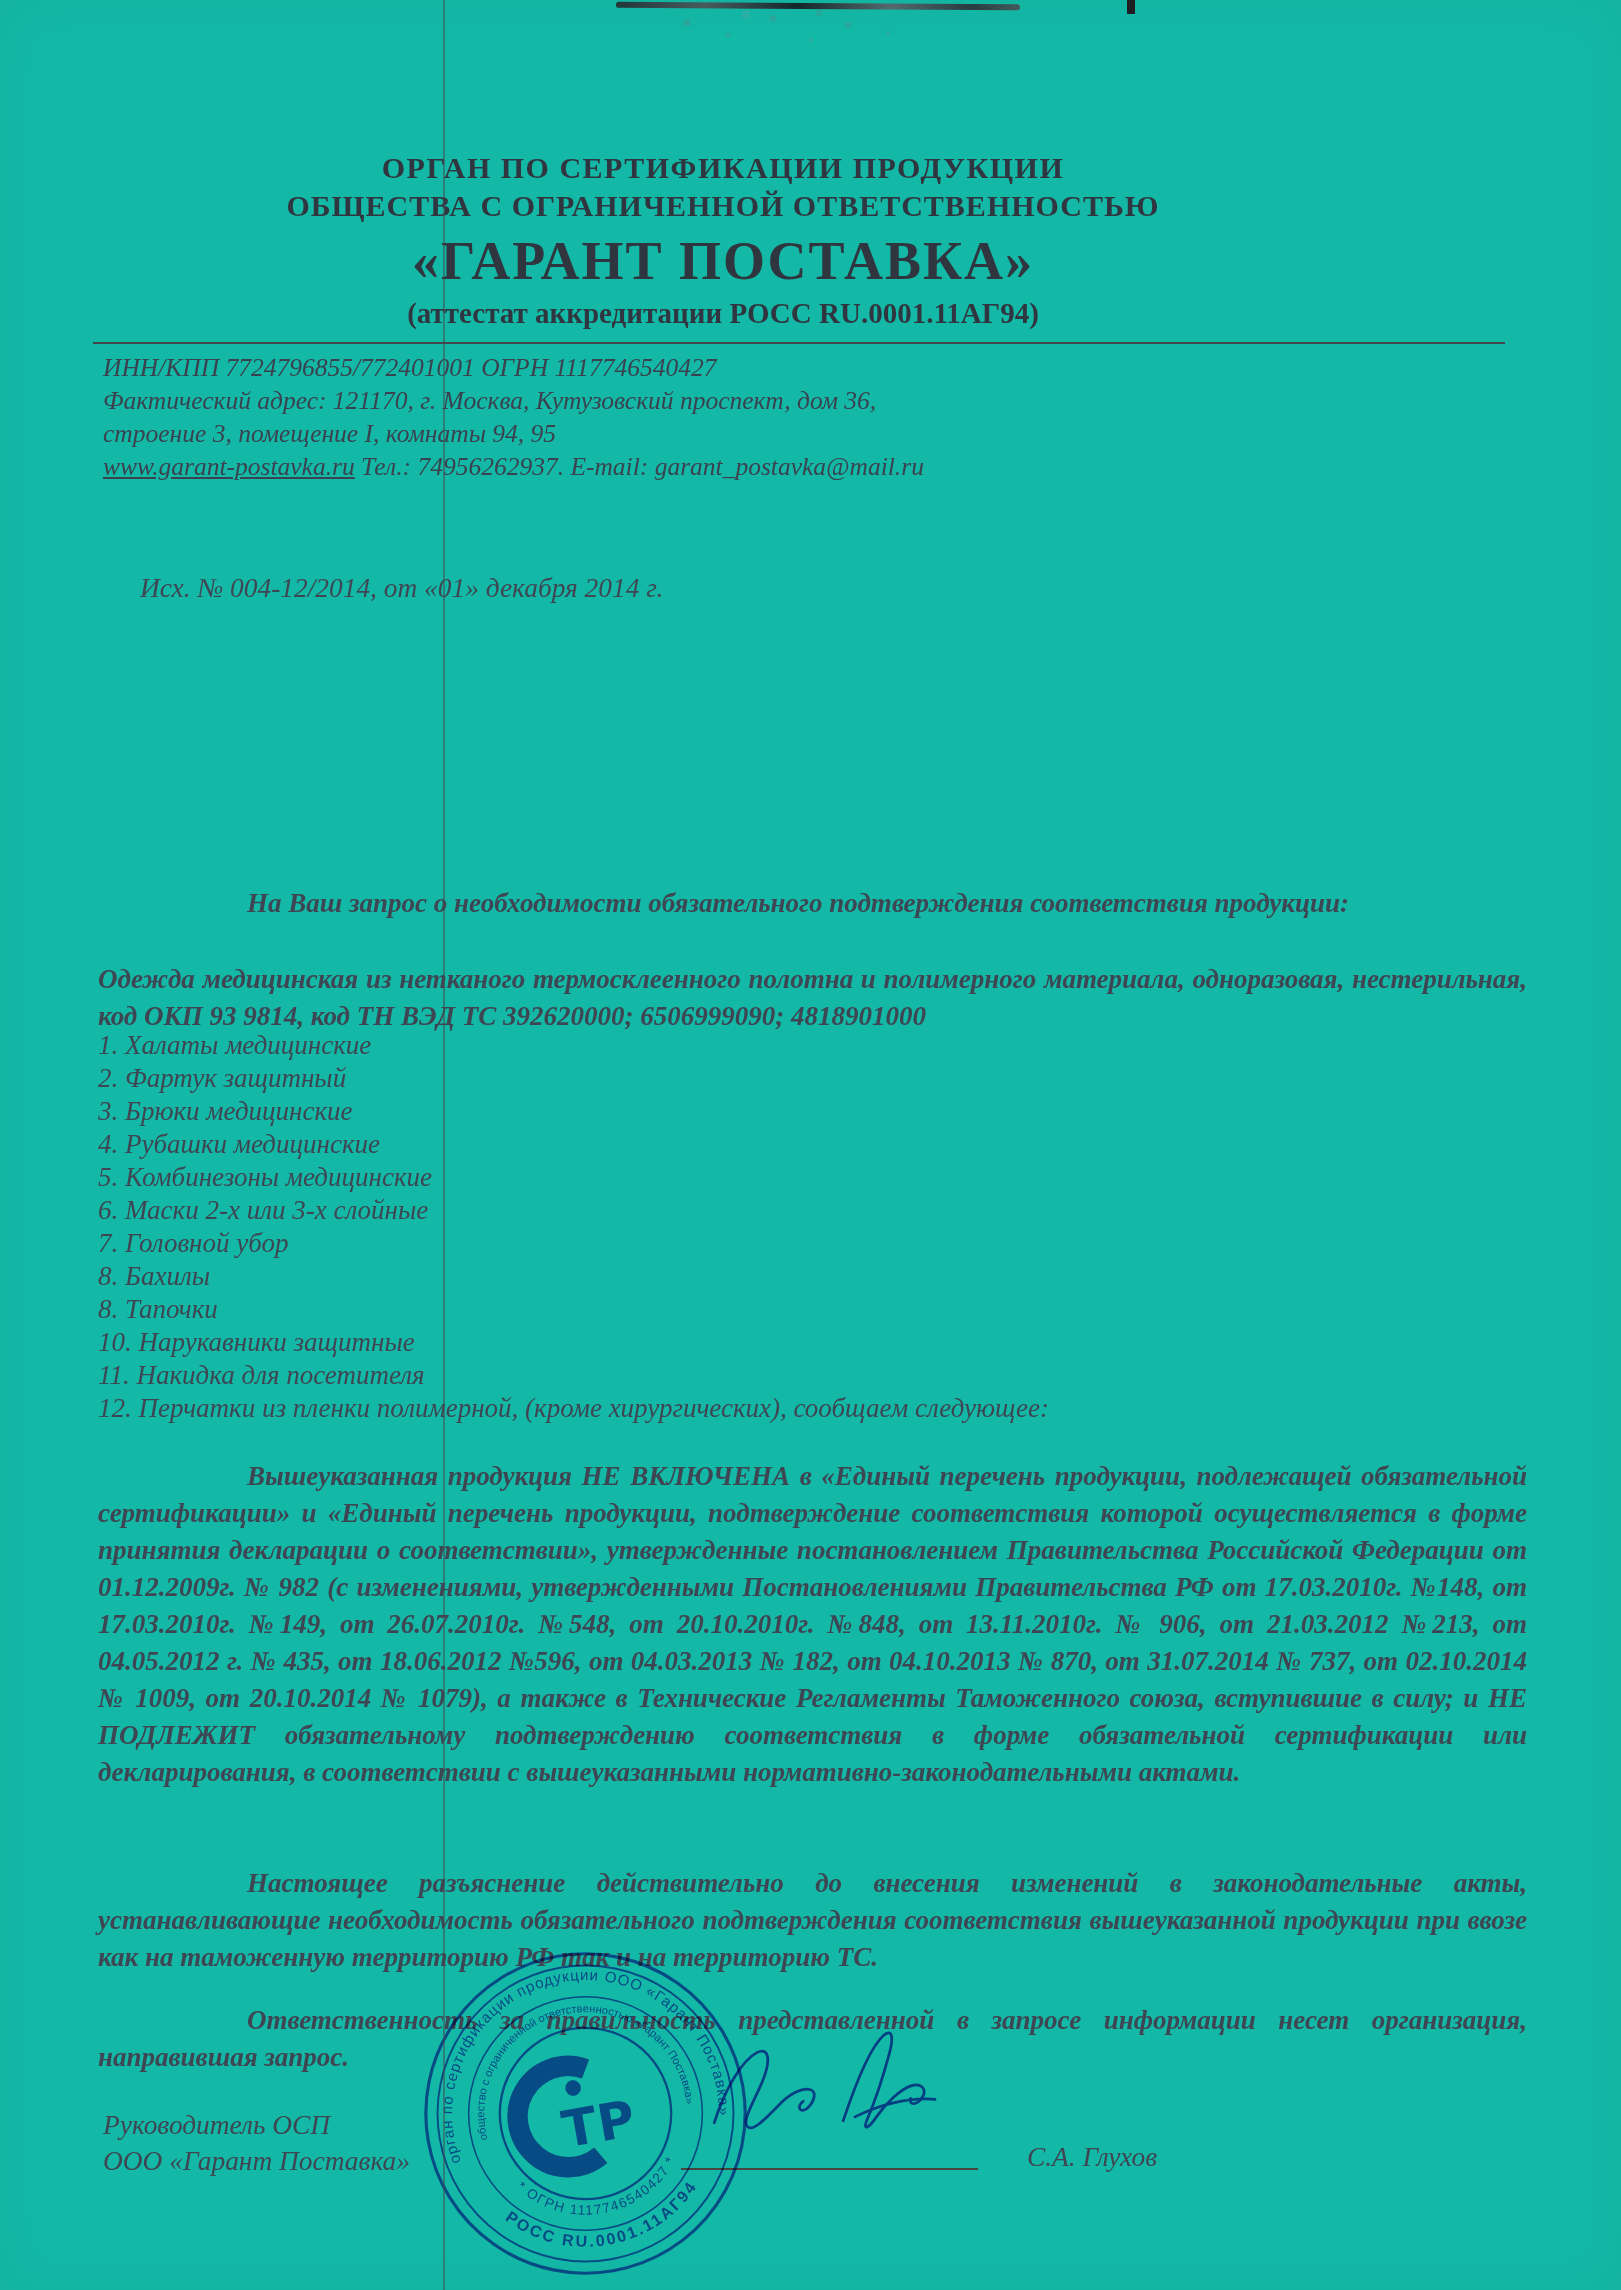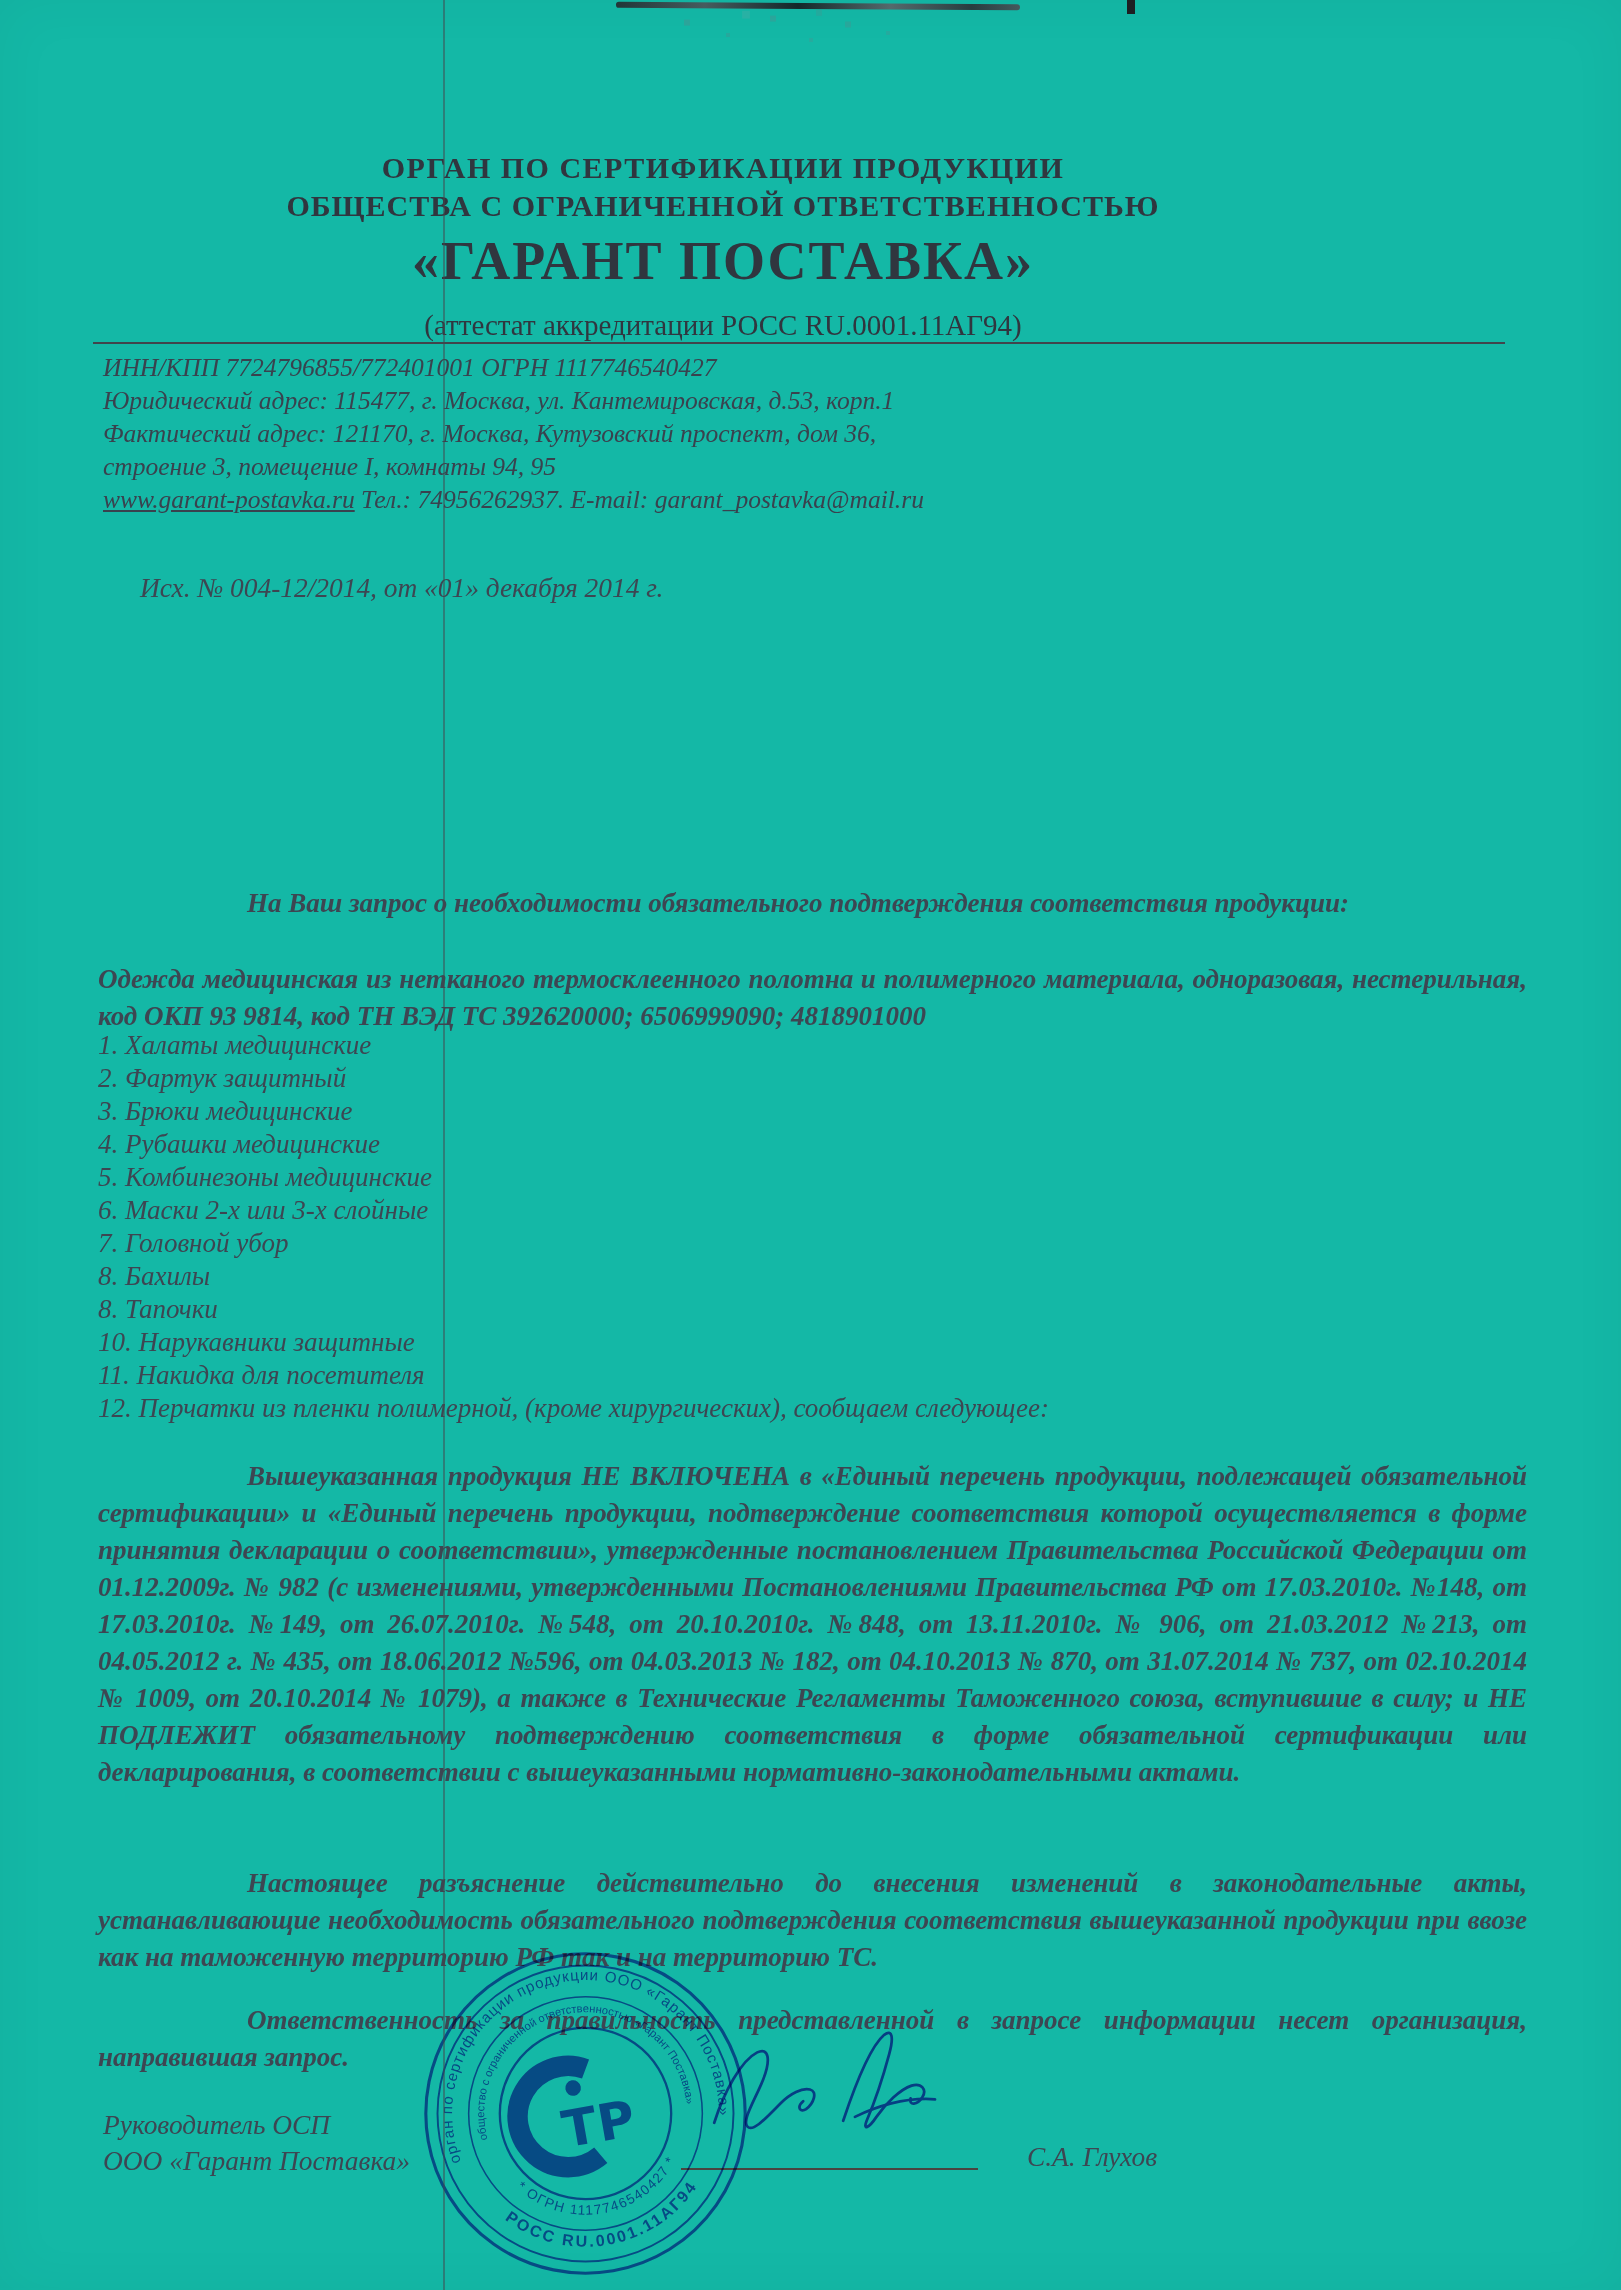--- a/index.html
+++ b/index.html
@@ -21,21 +21,21 @@
       772px 17.6px 0 2px rgba(110,120,128,.25), 810px 39px 0 1px rgba(110,120,128,.2),
       847px 23.5px 0 2px rgba(110,120,128,.24), 887px 32px 0 1px rgba(110,120,128,.2),
       745px 13.7px 0 2.9px rgba(140,160,165,.18), 818px 11.8px 0 2px rgba(110,120,128,.18); }
   .top-tick { position:absolute; left:1127px; top:0; width:7.8px; height:13.7px; background:#1d1f22; z-index:25; }
 
   
   .header { position:absolute; left:103px; top:149px; width:1240px; text-align:center; color:#30363f; z-index:2; }
   .h-line1 { font-size:30px; font-weight:bold; letter-spacing:1.5px; line-height:38px; }
   .h-line2 { font-size:30px; font-weight:bold; letter-spacing:1px; line-height:38px; }
   .company { font-size:54px; font-weight:bold; letter-spacing:2px; line-height:61px; margin-top:5.9px; }
-  .accred  { font-size:29px; font-weight:normal; line-height:39px; margin-top:14px; }
+  .accred  { font-size:29px; font-weight:bold; line-height:39px; margin-top:2px; }
   .rule { position:absolute; left:93px; top:342px; width:1412px; height:2px; background:#41454c;
     box-shadow:0 2.9px 0 -1px rgba(130,140,155,.5); z-index:2; }
   .org-details { position:absolute; left:103px; top:351px; width:1240px; text-align:left;
     font-style:italic; font-size:25.5px; line-height:33px; color:#39424e; z-index:2; }
   .website { text-decoration:underline;margin-top:25px; }
 
   
   .outgoing { position:absolute; left:140px; top:573px; font-style:italic; font-size:27.4px; z-index:2; }
   .addressee { position:absolute; left:851px; top:608px; font-style:italic; font-size:27px; line-height:34px; z-index:2; }
 
@@ -73,21 +73,20 @@
     <div class="h-line1">ОРГАН ПО СЕРТИФИКАЦИИ ПРОДУКЦИИ</div>
     <div class="h-line2">ОБЩЕСТВА С ОГРАНИЧЕННОЙ ОТВЕТСТВЕННОСТЬЮ</div>
     <div class="company">«ГАРАНТ ПОСТАВКА»</div>
     <div class="accred">(аттестат аккредитации РОСС RU.0001.11АГ94)</div>
   </header>
 
   <div class="rule"></div>
 
   <section class="org-details">
     <div>ИНН/КПП 7724796855/772401001 ОГРН 1117746540427</div>
-    <div>Юридический адрес: 115477, г. Москва, ул. Кантемировская, д.53, корп.1</div>
     <div>Фактический адрес: 121170, г. Москва, Кутузовский проспект, дом 36,</div>
     <div>строение 3, помещение I, комнаты 94, 95</div>
     <div><span class="website">www.garant-postavka.ru</span><span> Тел.: 74956262937. E-mail: garant_postavka@mail.ru</span></div>
   </section>
 
   <div class="outgoing">Исх. № 004-12/2014, от «01» декабря 2014 г.</div>
 
 
   <p class="bodytext intro">На Ваш запрос о необходимости обязательного подтверждения соответствия продукции:</p>
 

